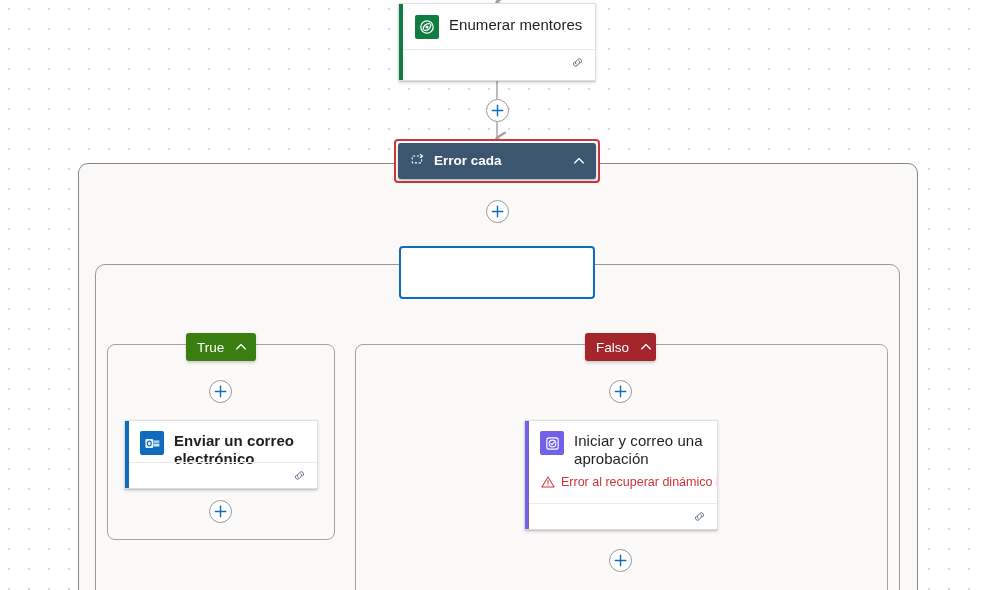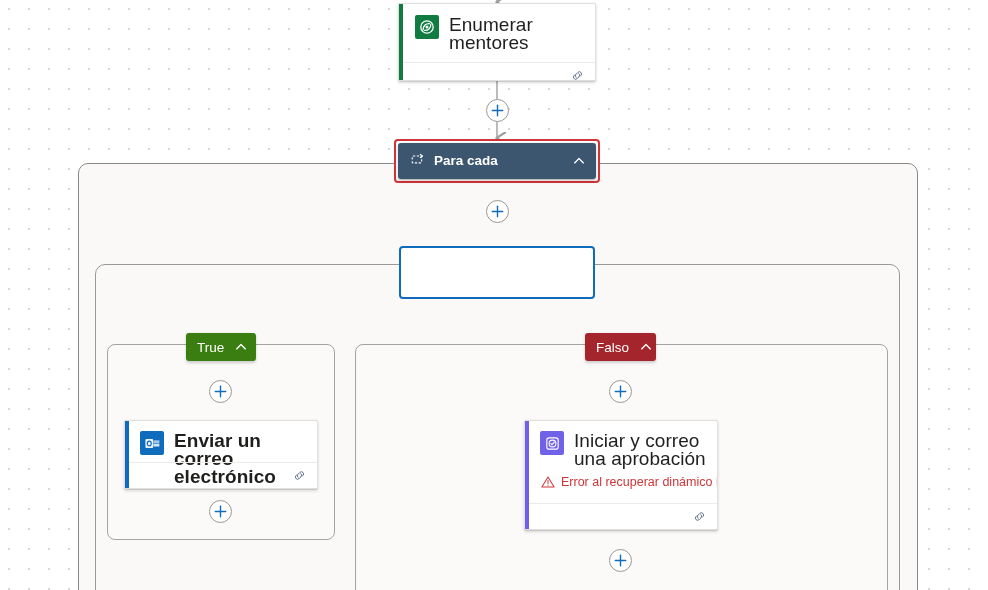--- a/index.html
+++ b/index.html
@@ -71,21 +71,21 @@
     flex: 0 0 auto;
     width: 24px;
     height: 24px;
     border-radius: 2px;
     display: flex;
     align-items: center;
     justify-content: center;
     margin-top: 1px;
   }
   .card .card-title {
-    font-size: 19px;
+    font-size: 15px;
     line-height: 18px;
     color: #201f1e;
     padding-top: 2px;
     letter-spacing: 0.05px;
   }
   .card .card-error {
     display: flex;
     align-items: center;
     gap: 6px;
     padding: 0 10px 9px 16px;
@@ -241,21 +241,21 @@
   </div>
 
   <div class="sel-ring" style="left:394px; top:139px; width:206px; height:44px;"></div>
   <div class="scope-head" style="left:398px; top:143px; width:198px; height:36px; background:#3d5670;">
     <span>
       <svg width="15" height="15" viewBox="0 0 16 16">
         <rect x="2.4" y="4.2" width="10" height="7.4" rx="0.8" fill="none" stroke="#ffffff" stroke-width="1.15" stroke-dasharray="2.4 1.7"></rect>
         <path d="M11.0,2.6 l2.4,1.6 l-2.4,1.6" fill="none" stroke="#ffffff" stroke-width="1.15" stroke-linecap="round" stroke-linejoin="round"></path>
       </svg>
     </span>
-    <span class="sh-title">Para cada</span>
+    <span class="sh-title">Error cada</span>
     <span class="chev">
       <svg width="14" height="14" viewBox="0 0 16 16">
         <path d="M3,10.2 L8,5.2 L13,10.2" fill="none" stroke="#ffffff" stroke-width="1.5" stroke-linecap="round" stroke-linejoin="round"></path>
       </svg>
     </span>
   </div>
 
   <div class="sel-ring blue" style="left:399px; top:246px; width:196px; height:53px;"></div>
 
   <div class="pill" style="left:186px; top:333px; width:70px; background:#3a7d10;">

